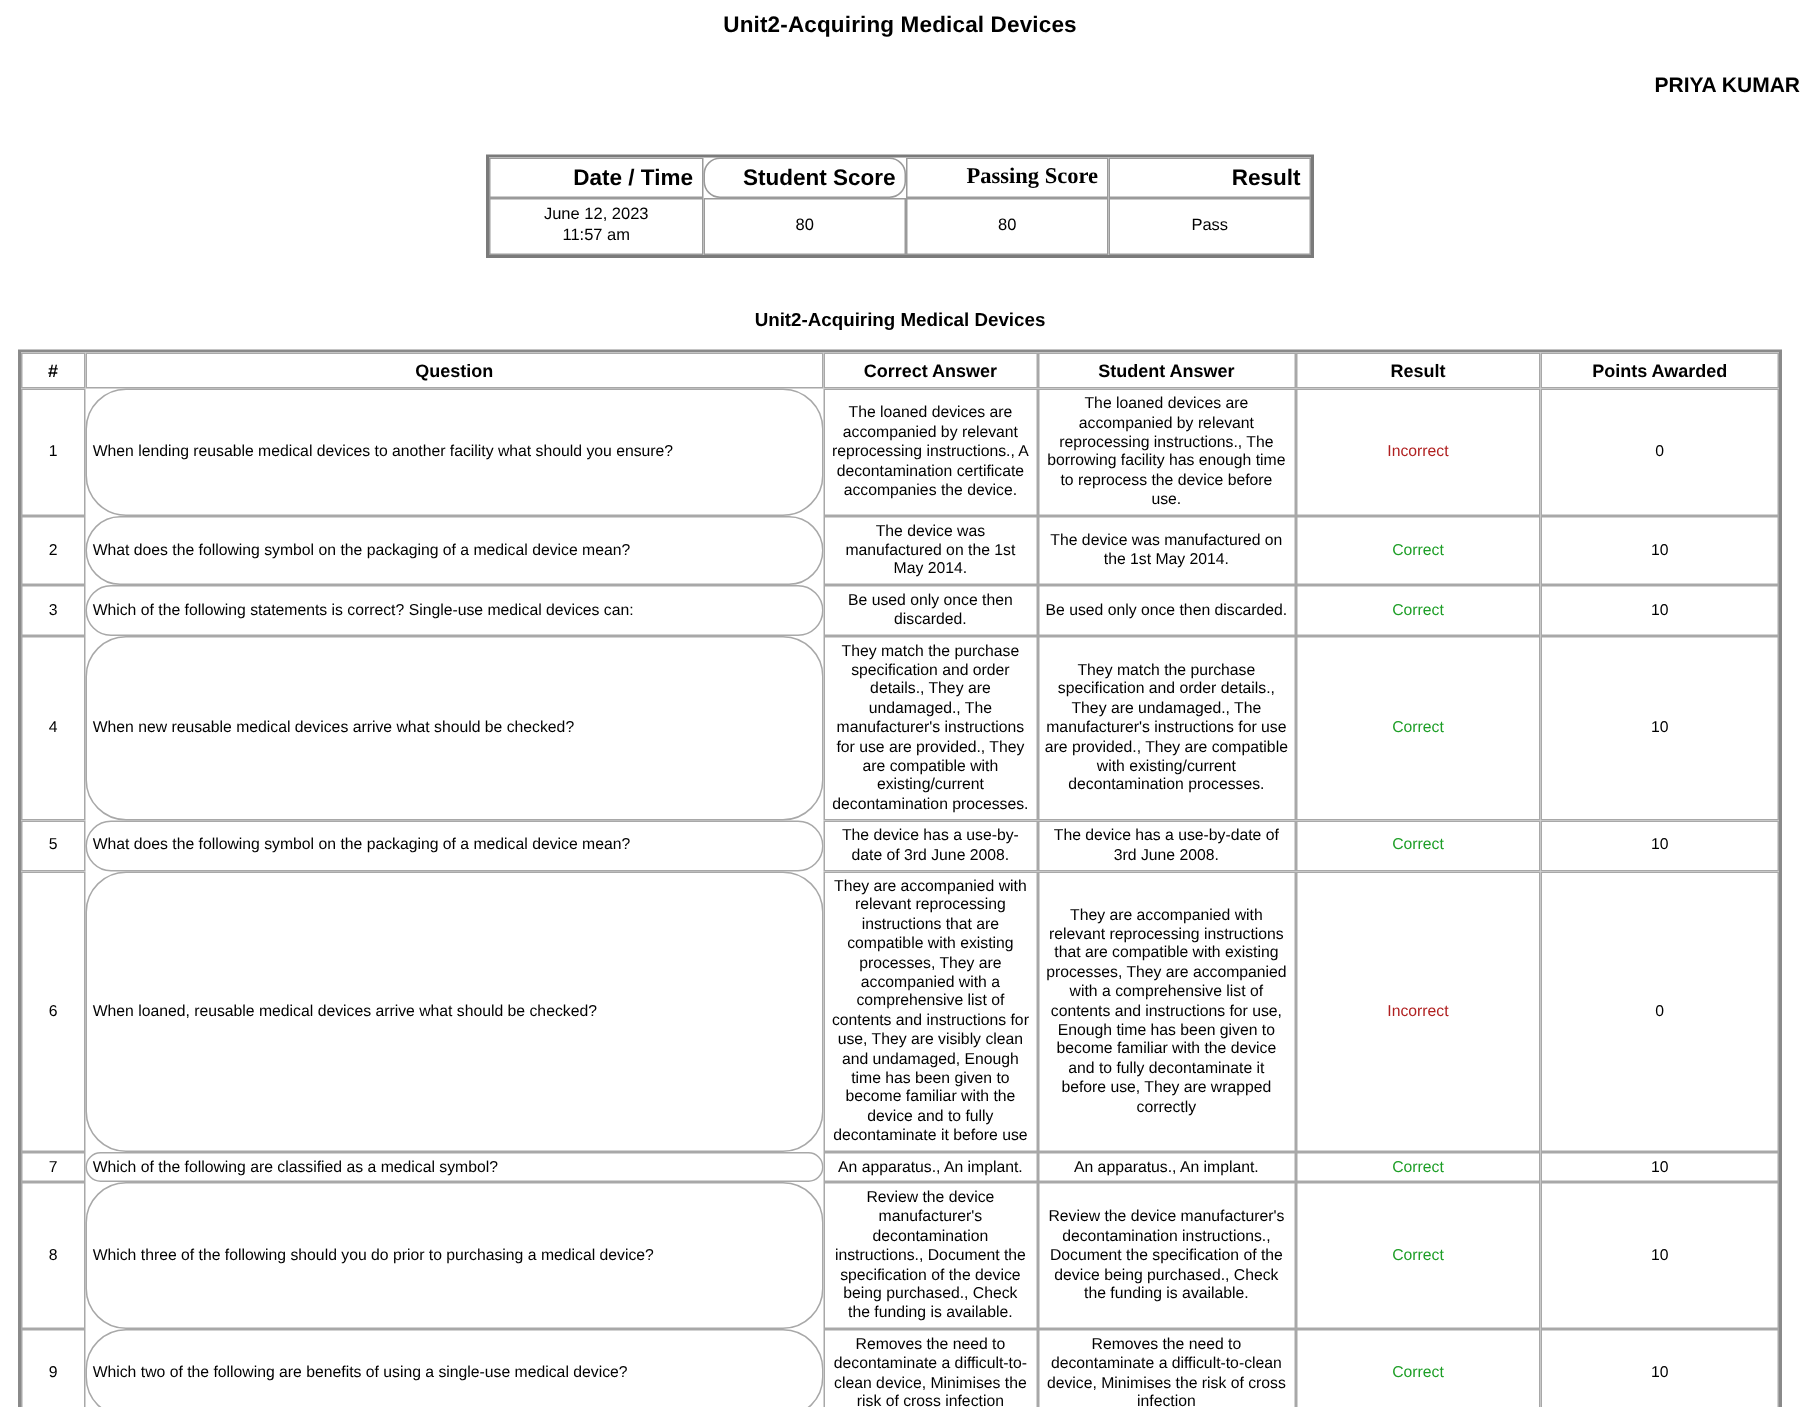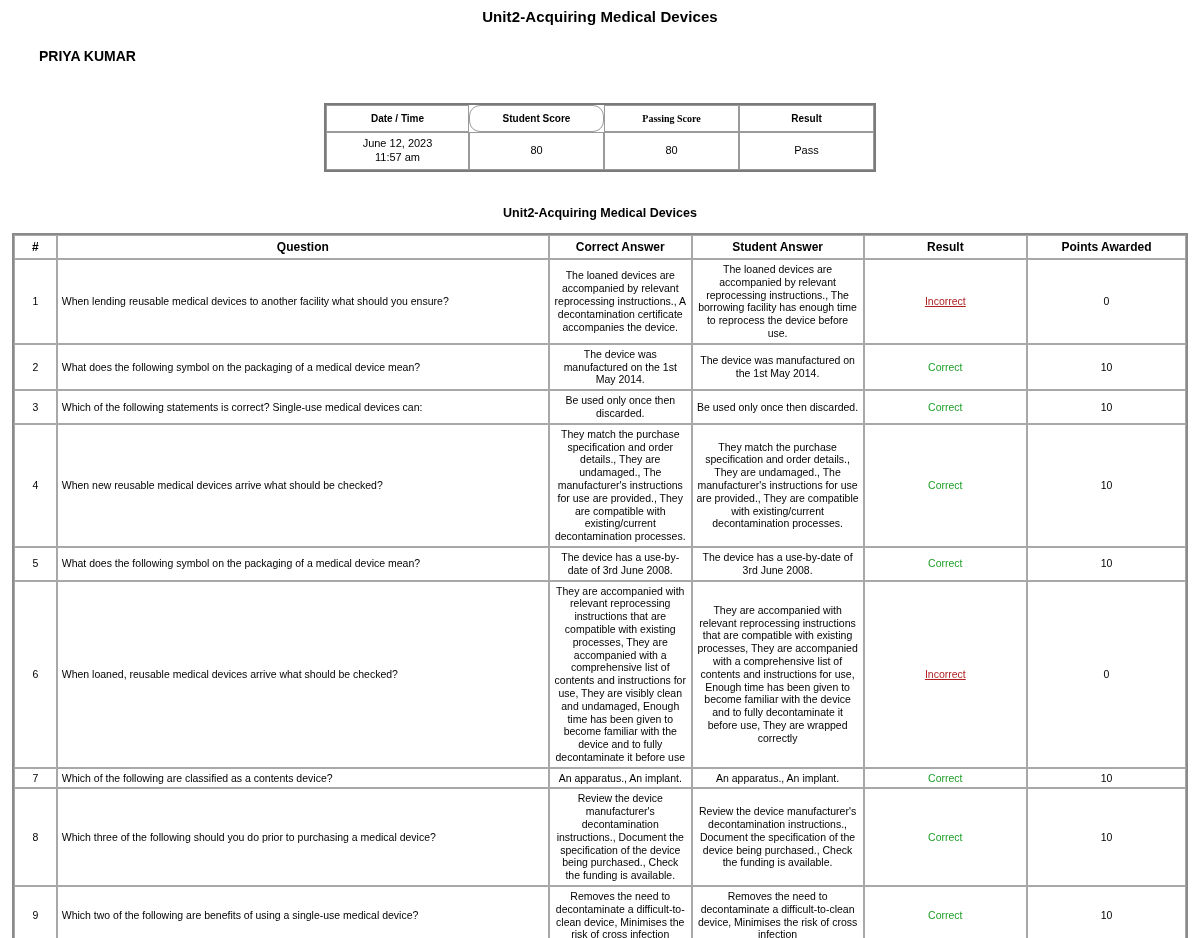--- a/index.html
+++ b/index.html
@@ -24,21 +24,21 @@
   
   .doc-title {
     text-align: center;
     font-size: 15px;
     font-weight: bold;
     margin: 0;
     padding-top: 8px;
     letter-spacing: 0.1px;
   }
   .student-name {
-    text-align: left;
+    text-align: right;
     font-size: 14px;
     font-weight: bold;
     margin: 0;
     padding-top: 23px;
     padding-left: 39px;
   }
 
   
   .summary-wrap {
     display: flex;
@@ -54,23 +54,24 @@
   }
   table.summary th,
   table.summary td {
     border: 1px solid #9a9a9a;
     background: #ffffff;
     text-align: center;
     vertical-align: middle;
     padding: 3px 6px;
   }
   table.summary th {
-    font-size: 10px;
+    font-size: 15px;
     font-weight: bold;
     height: 19px;
+    text-align: right;
   }
   table.summary td {
     font-size: 11px;
     font-weight: normal;
     height: 30px;
     line-height: 1.25;
   }
   .col-datetime { width: 129px; }
   .col-sscore   { width: 121px; border-radius: 11px; }
   .col-pscore   { width: 121px; font-family: Liberation Serif, serif; }
@@ -120,28 +121,28 @@
 
   
   .c-num      { width: 39px;  text-align: center; }
   .c-question { width: 449px; text-align: left; }
   .c-correct  { width: 130px; text-align: center; }
   .c-student  { width: 157px; text-align: center; }
   .c-result   { width: 149px; text-align: center; }
   .c-points   { width: 145px; text-align: center; margin-top: 30px; }
 
   td.c-num      { text-align: center; font-size: 10.5px; }
-  td.c-question { text-align: left;   padding-left: 6px; }
+  td.c-question { text-align: left;   padding-left: 6px; border-radius: 27px; }
   td.c-correct,
   td.c-student  { text-align: center; }
   td.c-result   { text-align: center; }
   td.c-points   { text-align: center; }
 
   .res-correct   { color: #1d9e26; margin-top: 29px; }
-  .res-incorrect { color: #b02020; text-decoration: underline; }
+  .res-incorrect { color: #b02020; }
 </style>
 </head>
 <body>
 
 <div class="page">
 
   <div class="doc-title">Unit2-Acquiring Medical Devices</div>
   <div class="student-name">PRIYA KUMAR</div>
 
   <div class="summary-wrap">
@@ -226,21 +227,21 @@
           <tr>
             <td class="c-num">6</td>
             <td class="c-question">When loaned, reusable medical devices arrive what should be checked?</td>
             <td class="c-correct">They are accompanied with relevant reprocessing instructions that are compatible with existing processes, They are accompanied with a comprehensive list of contents and instructions for use, They are visibly clean and undamaged, Enough time has been given to become familiar with the device and to fully decontaminate it before use</td>
             <td class="c-student">They are accompanied with relevant reprocessing instructions that are compatible with existing processes, They are accompanied with a comprehensive list of contents and instructions for use, Enough time has been given to become familiar with the device and to fully decontaminate it before use, They are wrapped correctly</td>
             <td class="c-result res-incorrect" style="color: rgb(176, 32, 32);">Incorrect</td>
             <td class="c-points">0</td>
           </tr>
           <tr>
             <td class="c-num">7</td>
-            <td class="c-question">Which of the following are classified as a contents device?</td>
+            <td class="c-question">Which of the following are classified as a medical symbol?</td>
             <td class="c-correct">An apparatus., An implant.</td>
             <td class="c-student">An apparatus., An implant.</td>
             <td class="c-result res-correct" style="color: rgb(29, 158, 38);">Correct</td>
             <td class="c-points">10</td>
           </tr>
           <tr>
             <td class="c-num">8</td>
             <td class="c-question">Which three of the following should you do prior to purchasing a medical device?</td>
             <td class="c-correct">Review the device manufacturer's decontamination instructions., Document the specification of the device being purchased., Check the funding is available.</td>
             <td class="c-student">Review the device manufacturer's decontamination instructions., Document the specification of the device being purchased., Check the funding is available.</td>

